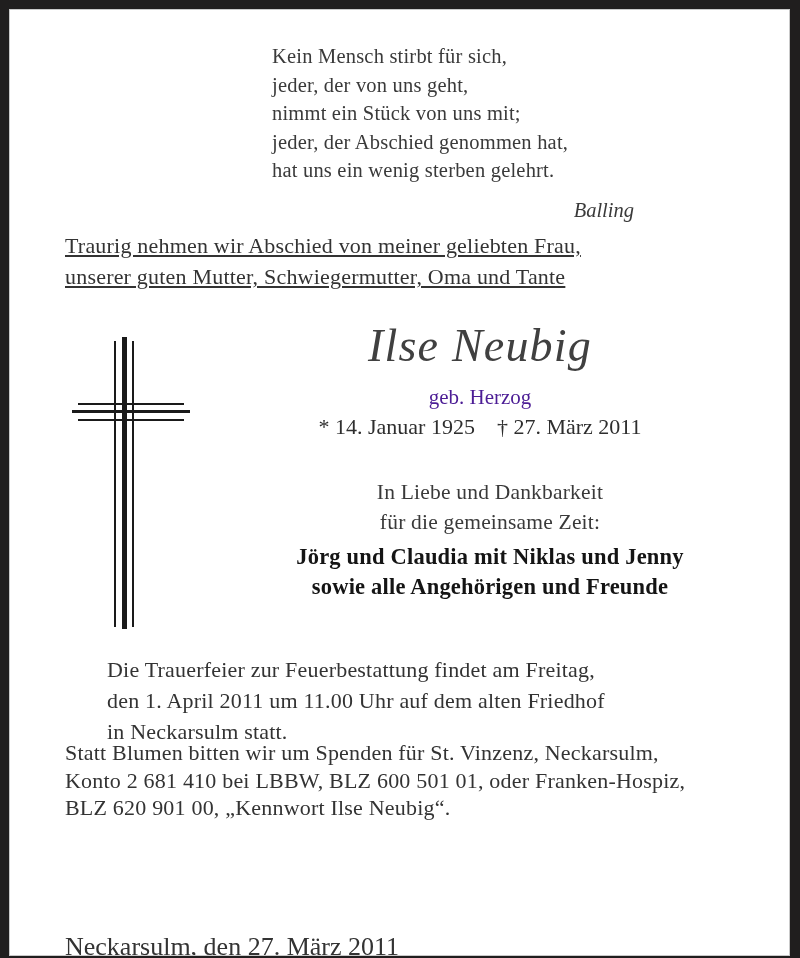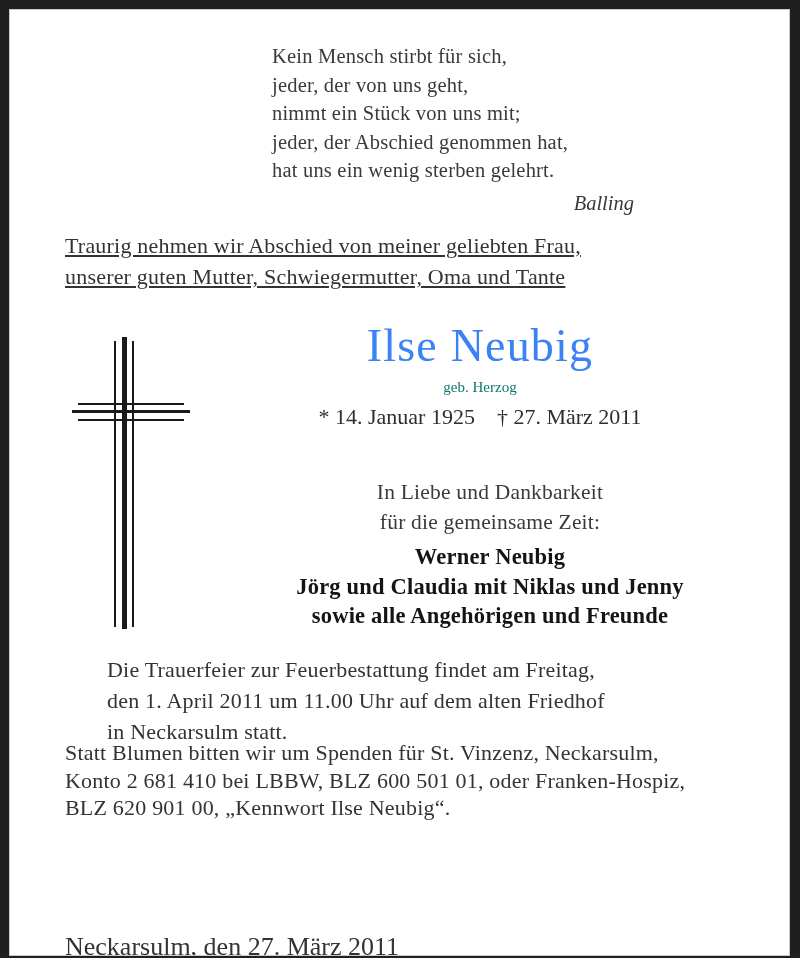--- a/index.html
+++ b/index.html
@@ -59,21 +59,21 @@
     color: #3a3a3a;
     font-style: italic;
   }
   .verse .line {
     font-style: normal;
     font-family: "Liberation Serif", "DejaVu Serif", serif;
   }
   .verse-attrib {
     text-align: right;
     padding-right: 58px;
-    margin-top: 4px;
+    margin-top: 11px;
     font-size: 20.5px;
     color: #3a3a3a;
   }
 
   
   .intro {
     position: absolute;
     left: 55px;
     top: 220px;
     width: 690px;
@@ -106,29 +106,30 @@
   .name-block {
     position: absolute;
     left: 200px;
     top: 310px;
     width: 540px;
     text-align: center;
   }
   .deceased-name {
     font-size: 46px;
     line-height: 52px;
-    color: #3b82f6;
+    color: #404040;
     letter-spacing: 1.2px;
     font-family: "Liberation Serif", "DejaVu Serif", serif;
+    font-style: italic;
   }
   .maiden-name {
-    font-size: 15px;
+    font-size: 21px;
     line-height: 30px;
-    margin-top: 0;
-    color: #0f766e;
+    margin-top: 10px;
+    color: #4c1d95;
   }
   .life-dates {
     font-size: 22px;
     line-height: 30px;
     color: #2e2e2e;
     white-space: pre;
   }
 
   
   .dedication {
@@ -223,21 +224,20 @@
         <div class="maiden-name">geb. Herzog</div>
         <div class="life-dates">* 14. Januar 1925    † 27. März 2011</div>
       </div>
 
       <div class="dedication">
         <div class="line">In Liebe und Dankbarkeit</div>
         <div class="line">für die gemeinsame Zeit:</div>
       </div>
 
       <div class="survivors">
-        <div class="line">Werner Neubig</div>
         <div class="line">Jörg und Claudia mit Niklas und Jenny</div>
         <div class="line">sowie alle Angehörigen und Freunde</div>
       </div>
 
       <div class="service">
         <div class="line">Die Trauerfeier zur Feuerbestattung findet am Freitag,</div>
         <div class="line">den 1. April 2011 um 11.00 Uhr auf dem alten Friedhof</div>
         <div class="line">in Neckarsulm statt.</div>
       </div>
 

